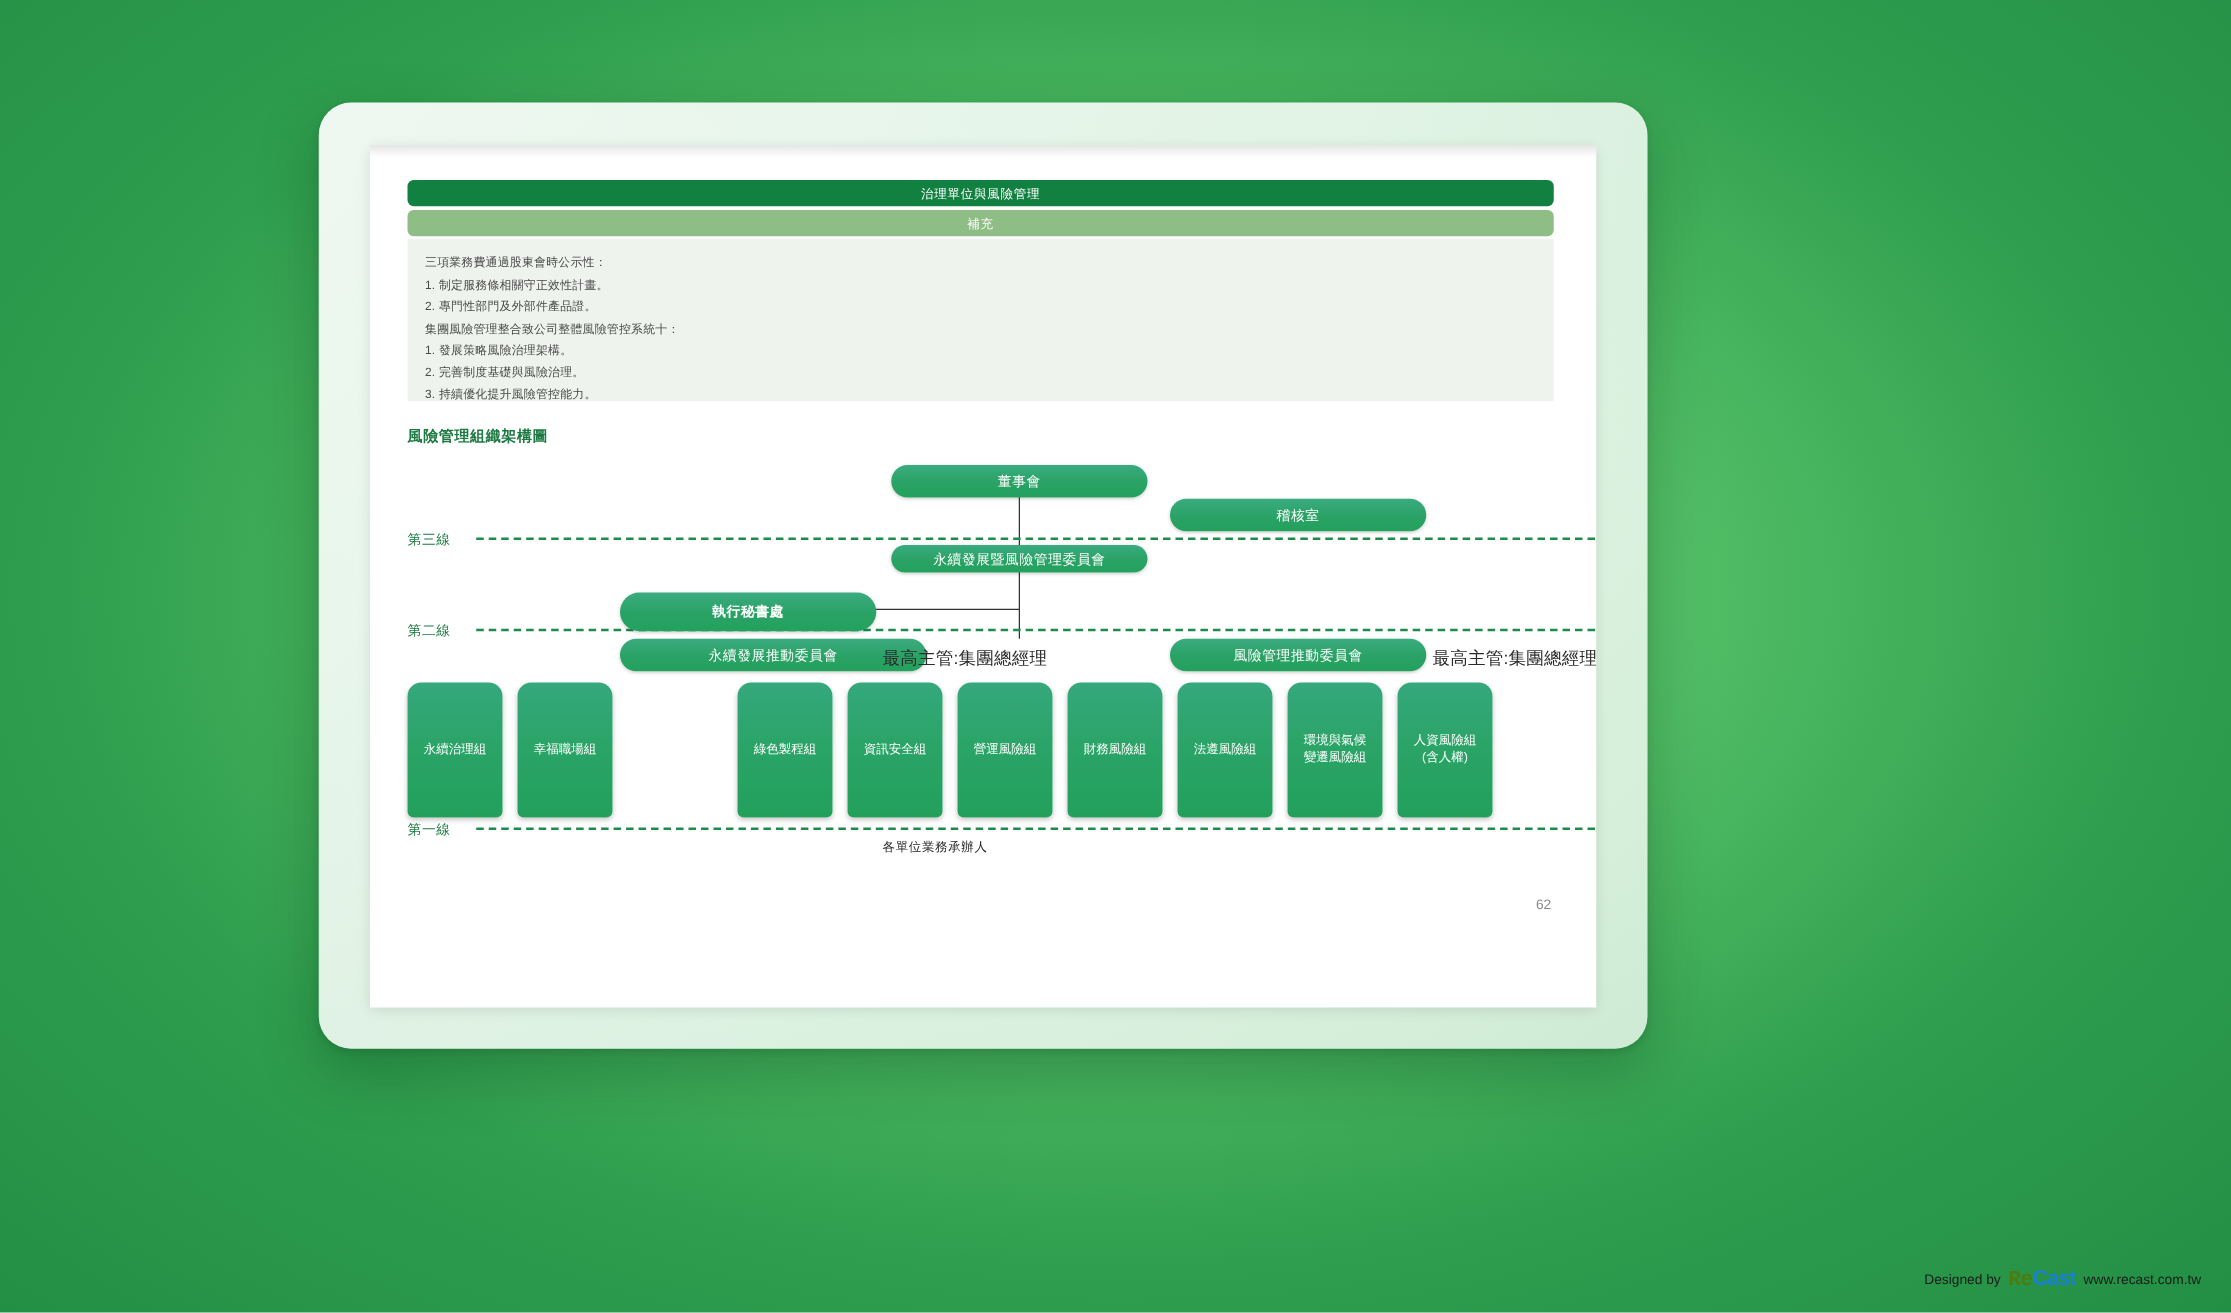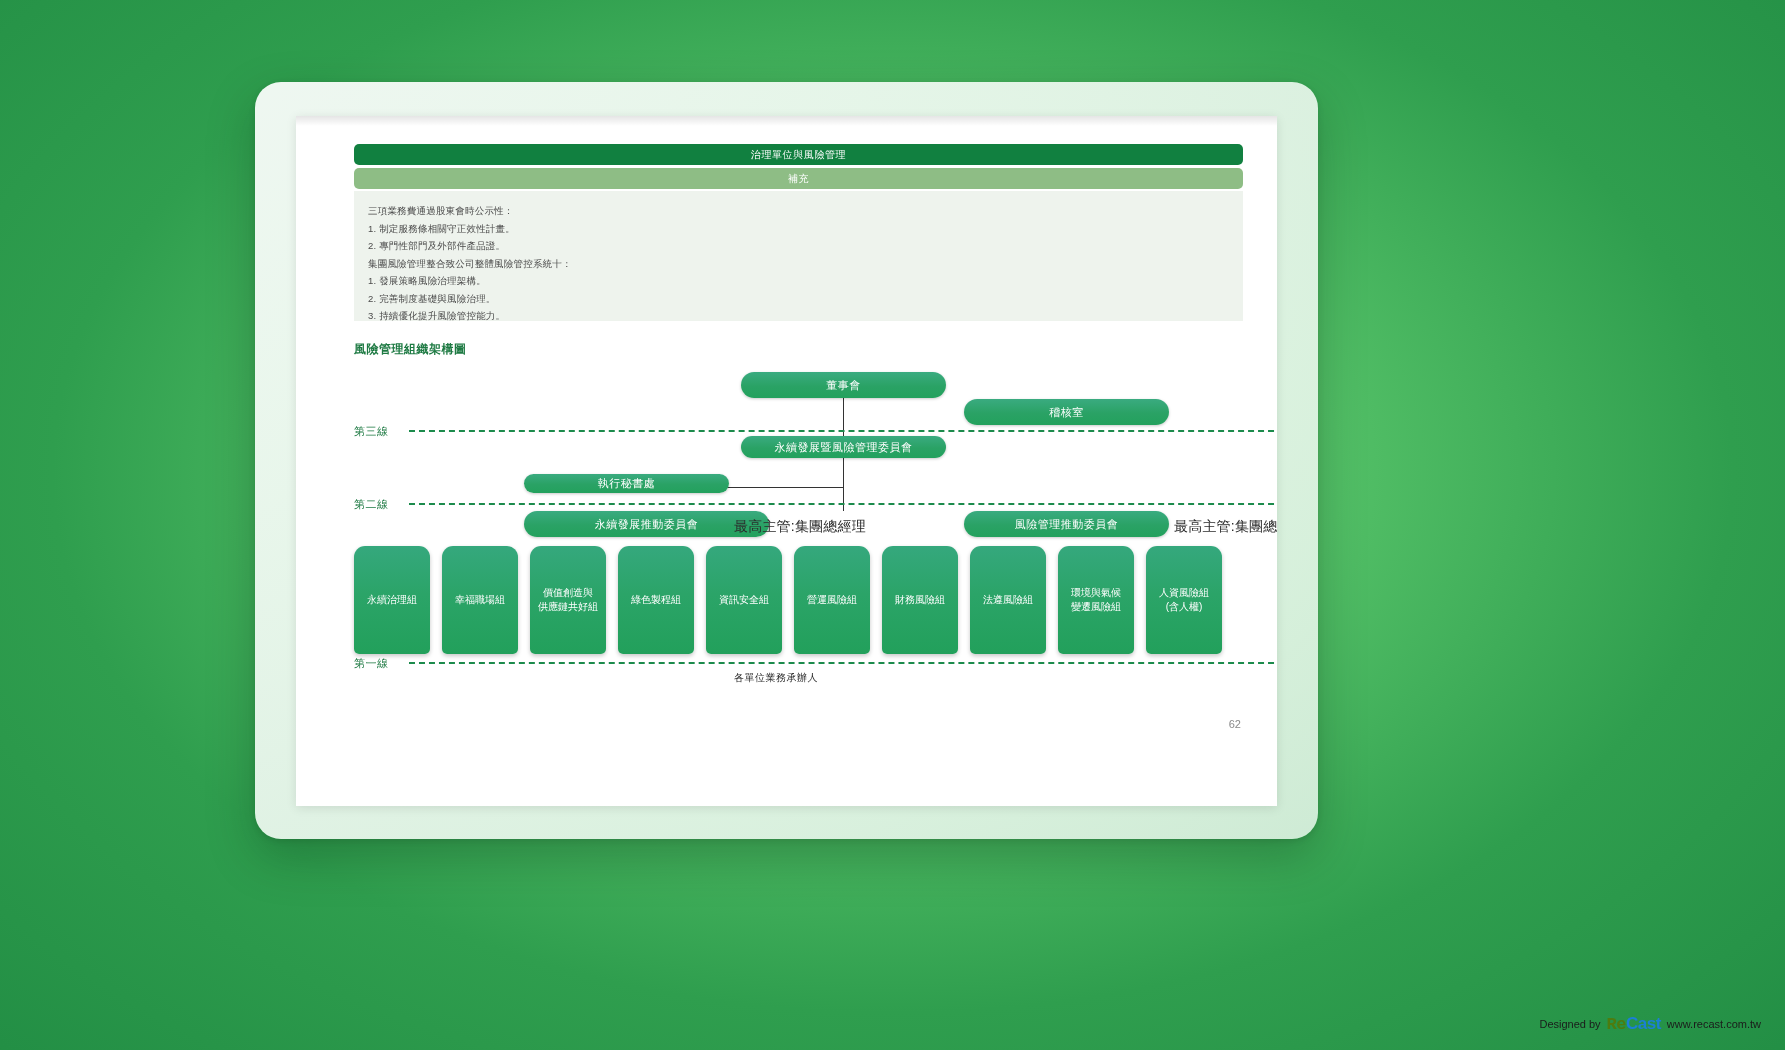--- a/index.html
+++ b/index.html
@@ -81,23 +81,22 @@
   #nav-home-icon svg { display: block; }
 
   #header-shadow {
     height: 10px;
     background: linear-gradient(to bottom, rgba(0,0,0,.10), rgba(0,0,0,0));
   }
 
   
   #page-body {
     position: relative;
-    padding: 18px 34px 0 42px;
+    padding: 18px 34px 0 30px;
     height: 618px;
-    margin-left: 16px;
   }
 
   
   .banner {
     height: 21px;
     border-radius: 5px;
     color: #fff;
     font-size: 10px;
     display: flex; align-items: center; justify-content: center;
     letter-spacing: .6px;
@@ -258,33 +257,31 @@
 
       <div class="line-label" style="left:0px; top:290px;">第一線</div>
       <div class="dash-line" style="left:55px; top:296px; width:895px;"></div>
 
       <div class="pill" style="left:387px; top:6px; width:205px; height:26px;">董事會</div>
 
       <div class="pill" style="left:610px; top:33px; width:205px; height:26px;">稽核室</div>
 
       <div class="pill" style="left:387px; top:70px; width:205px; height:22px;">永續發展暨風險管理委員會</div>
 
-      <div class="pill" style="left:170px; top:108px; width:205px; height:19px;">執行秘書處</div>
+      <div class="pill" style="left:170px; top:108px; width:205px; height:31px;font-weight:bold;">執行秘書處</div>
 
       <div class="pill" style="left:170px; top:145px; width:245px; height:26px;">永續發展推動委員會</div>
       <div class="side-note" style="left:380px; top:152px;">最高主管:集團總經理</div>
 
       <div class="pill" style="left:610px; top:145px; width:205px; height:26px;">風險管理推動委員會</div>
       <div class="side-note" style="left:820px; top:152px;">最高主管:集團總經理</div>
 
       <div style="position:absolute; left:0px; top:180px; width:950px; height:110px;">
         <div class="unit-box" style="left:0px;">永續治理組</div>
         <div class="unit-box" style="left:88px;">幸福職場組</div>
-        <div class="unit-box" style="left:176px; white-space:pre-line;">價值創造與
-供應鏈共好組</div>
         <div class="unit-box" style="left:264px;">綠色製程組</div>
         <div class="unit-box" style="left:352px;">資訊安全組</div>
         <div class="unit-box" style="left:528px;">財務風險組</div>
         <div class="unit-box" style="left:440px;">營運風險組</div>
         <div class="unit-box" style="left:616px;">法遵風險組</div>
         <div class="unit-box" style="left:704px; white-space:pre-line;">環境與氣候
 變遷風險組</div>
         <div class="unit-box" style="left:792px; white-space:pre-line;">人資風險組
 (含人權)</div>
       </div>

